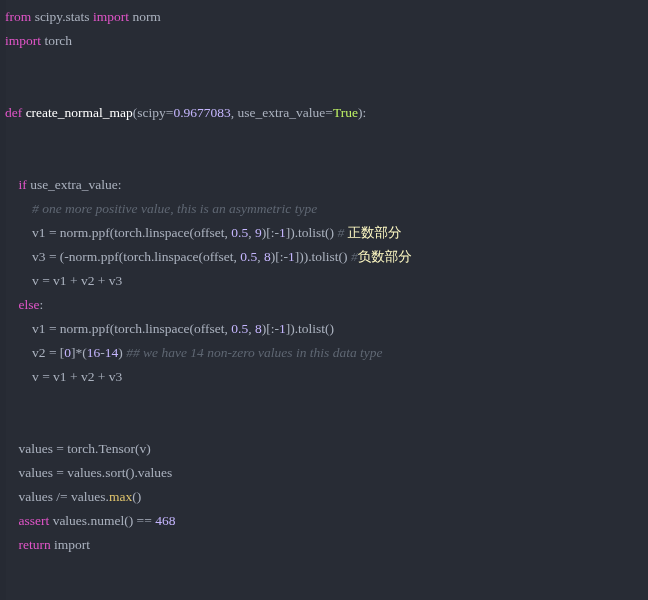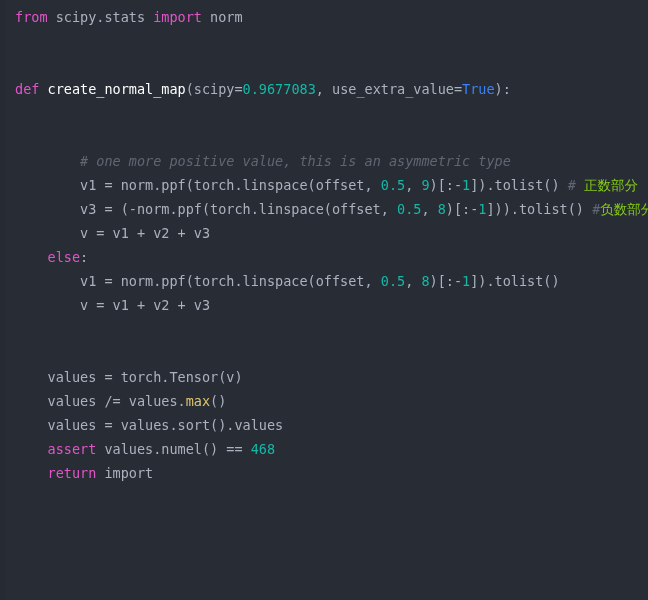--- a/index.html
+++ b/index.html
@@ -39,52 +39,56 @@
     padding-top: 5px;
     box-sizing: border-box;
   }
   .code-line {
     height: 24px;
     line-height: 24px;
     font-size: 13.5px;
     white-space: pre;
     color: #abb2bf;
     letter-spacing: 0px;
-    padding-left: 15px;
+    padding-left: 5px;
+    font-family: Liberation Serif, serif;
   }
   .tok { white-space: pre; }
   .t-kw       { color: #e255c9; }
   .t-fn       { color: #ffffff; }
   .t-plain    { color: #abb2bf; }
-  .t-num      { color: #14b8a6; }
-  .t-const    { color: #3b82f6; }
+  .t-num      { color: #c4b5fd; }
+  .t-const    { color: #bef264; }
   .t-builtin  { color: #e0c46c; }
   .t-cmt      { color: #5f6773; font-style: italic; }
-  .t-cmt-cn   { color: #84cc16; font-style: normal; }
+  .t-cmt-cn   { color: #fef9c3; font-style: normal; }
 </style>
 </head>
 <body>
 
 <div id="editor">
   <div id="gutter-strip"></div>
   <div id="code-area">
       <div class="code-line"><span class="tok t-kw">from</span><span class="tok t-plain"> scipy.stats </span><span class="tok t-kw">import</span><span class="tok t-plain"> norm</span></div>
+      <div class="code-line"><span class="tok t-kw">import</span><span class="tok t-plain"> torch</span></div>
       <div class="code-line">&nbsp;</div>
       <div class="code-line">&nbsp;</div>
       <div class="code-line"><span class="tok t-kw">def</span><span class="tok t-plain"> </span><span class="tok t-fn">create_normal_map</span><span class="tok t-plain">(scipy=</span><span class="tok t-num">0.9677083</span><span class="tok t-plain">, use_extra_value=</span><span class="tok t-const">True</span><span class="tok t-plain">):</span></div>
       <div class="code-line">&nbsp;</div>
       <div class="code-line">&nbsp;</div>
+      <div class="code-line"><span class="tok t-plain">    </span><span class="tok t-kw">if</span><span class="tok t-plain"> use_extra_value:</span></div>
       <div class="code-line"><span class="tok t-plain">        </span><span class="tok t-cmt"># one more positive value, this is an asymmetric type</span></div>
       <div class="code-line"><span class="tok t-plain">        v1 = norm.ppf(torch.linspace(offset, </span><span class="tok t-num">0.5</span><span class="tok t-plain">, </span><span class="tok t-num">9</span><span class="tok t-plain">)[:-</span><span class="tok t-num">1</span><span class="tok t-plain">]).tolist() </span><span class="tok t-cmt"># </span><span class="tok t-cmt-cn">正数部分</span></div>
       <div class="code-line"><span class="tok t-plain">        v3 = (-norm.ppf(torch.linspace(offset, </span><span class="tok t-num">0.5</span><span class="tok t-plain">, </span><span class="tok t-num">8</span><span class="tok t-plain">)[:-</span><span class="tok t-num">1</span><span class="tok t-plain">])).tolist() </span><span class="tok t-cmt">#</span><span class="tok t-cmt-cn">负数部分</span></div>
       <div class="code-line"><span class="tok t-plain">        v = v1 + v2 + v3</span></div>
       <div class="code-line"><span class="tok t-plain">    </span><span class="tok t-kw">else</span><span class="tok t-plain">:</span></div>
       <div class="code-line"><span class="tok t-plain">        v1 = norm.ppf(torch.linspace(offset, </span><span class="tok t-num">0.5</span><span class="tok t-plain">, </span><span class="tok t-num">8</span><span class="tok t-plain">)[:-</span><span class="tok t-num">1</span><span class="tok t-plain">]).tolist()</span></div>
+      <div class="code-line"><span class="tok t-plain">        v2 = [</span><span class="tok t-num">0</span><span class="tok t-plain">]*(</span><span class="tok t-num">16</span><span class="tok t-plain">-</span><span class="tok t-num">14</span><span class="tok t-plain">) </span><span class="tok t-cmt">## we have 14 non-zero values in this data type</span></div>
       <div class="code-line"><span class="tok t-plain">        v = v1 + v2 + v3</span></div>
       <div class="code-line">&nbsp;</div>
       <div class="code-line">&nbsp;</div>
       <div class="code-line"><span class="tok t-plain">    values = torch.Tensor(v)</span></div>
+      <div class="code-line"><span class="tok t-plain">    values = values.sort().values</span></div>
       <div class="code-line"><span class="tok t-plain">    values /= values.</span><span class="tok t-builtin">max</span><span class="tok t-plain">()</span></div>
-      <div class="code-line"><span class="tok t-plain">    values = values.sort().values</span></div>
       <div class="code-line"><span class="tok t-plain">    </span><span class="tok t-kw">assert</span><span class="tok t-plain"> values.numel() == </span><span class="tok t-num">468</span></div>
       <div class="code-line"><span class="tok t-plain">    </span><span class="tok t-kw">return</span><span class="tok t-plain"> import</span></div>
     </div>
 </div>
 
 </body></html>

